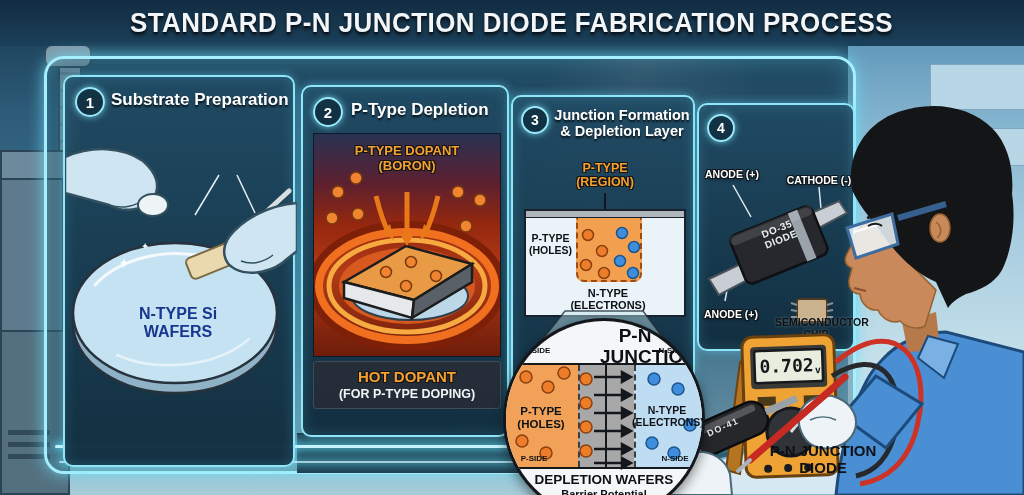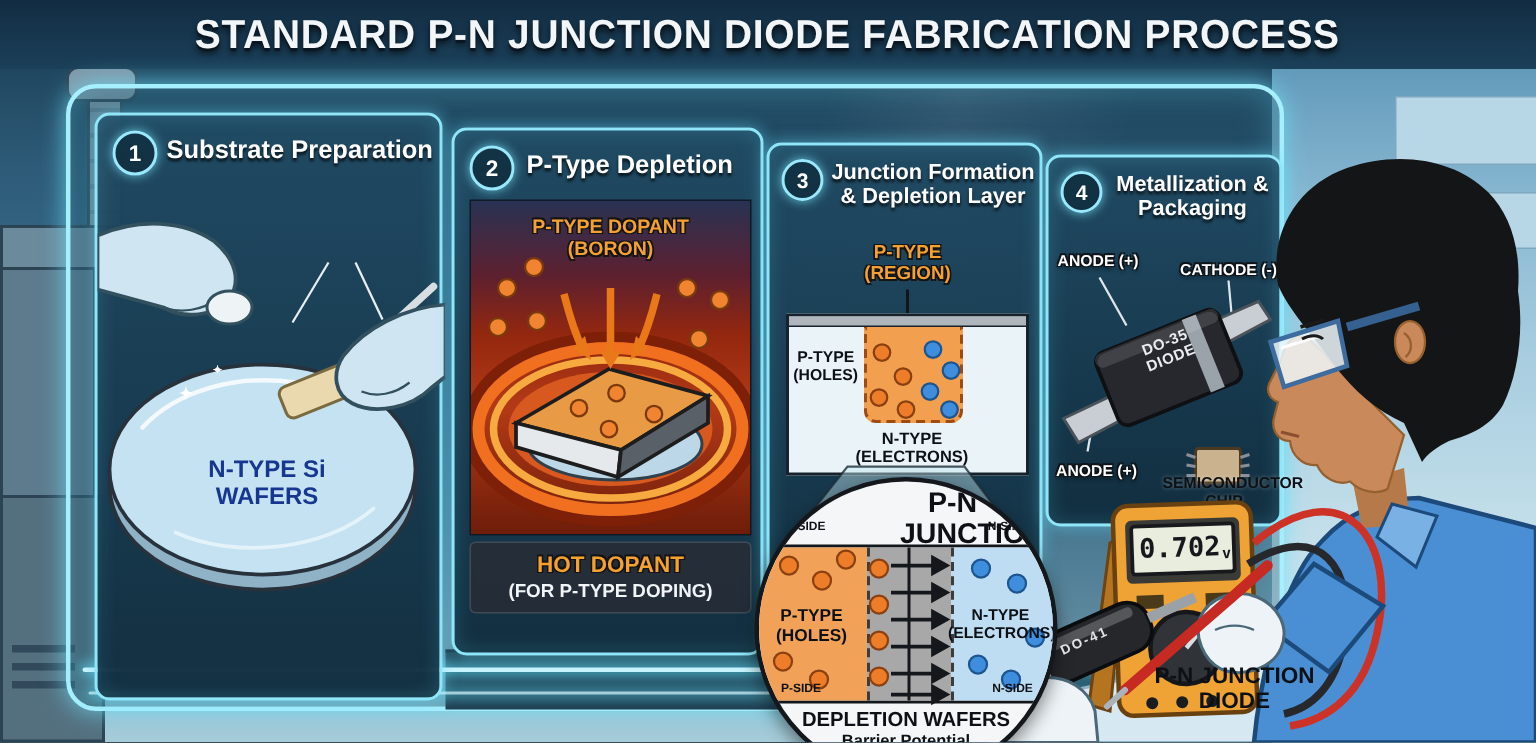--- a/index.html
+++ b/index.html
@@ -218,21 +218,20 @@
     </div>
 
     <svg class="abs" style="left:476px;top:250px;" width="160" height="52" viewBox="0 0 160 52">
       <polygon points="42,2 120,2 156,50 4,50" fill="rgba(195,232,242,.45)" stroke="rgba(30,45,55,.8)" stroke-width="1.5"></polygon>
     </svg>
 
     <div class="panel" style="left:650px;top:44px;width:158px;height:248px;">
       <div class="step-num" style="left:8px;top:9px;width:24px;height:24px;font-size:14px;">
         <span>4</span>
       </div>
-      <div class="step-title" style="left:40px;top:10px;width:112px;font-size:14.5px;text-align:center;">Metallization &amp; Packaging</div>
 
       <div class="lbl lbl-outline" style="left:0px;top:64px;width:66px;font-size:10.5px;">ANODE (+)</div>
       <div class="lbl lbl-outline" style="left:84px;top:70px;width:72px;font-size:10.5px;">CATHODE (-)</div>
 
       <svg class="abs" style="left:0;top:78px;" width="158" height="150" viewBox="0 0 158 150">
         <line x1="34" y1="2" x2="52" y2="34" stroke="#dfe6ea" stroke-width="1.5"></line>
         <line x1="120" y1="4" x2="122" y2="26" stroke="#dfe6ea" stroke-width="1.5"></line>
         <line x1="26" y1="118" x2="30" y2="96" stroke="#dfe6ea" stroke-width="1.5"></line>
         <polygon points="10,96 48,78 58,92 20,112" fill="#c8ced4" stroke="#4a525a" stroke-width="2"></polygon>
         <polygon points="108,32 140,18 148,30 118,46" fill="#c8ced4" stroke="#4a525a" stroke-width="2"></polygon>

